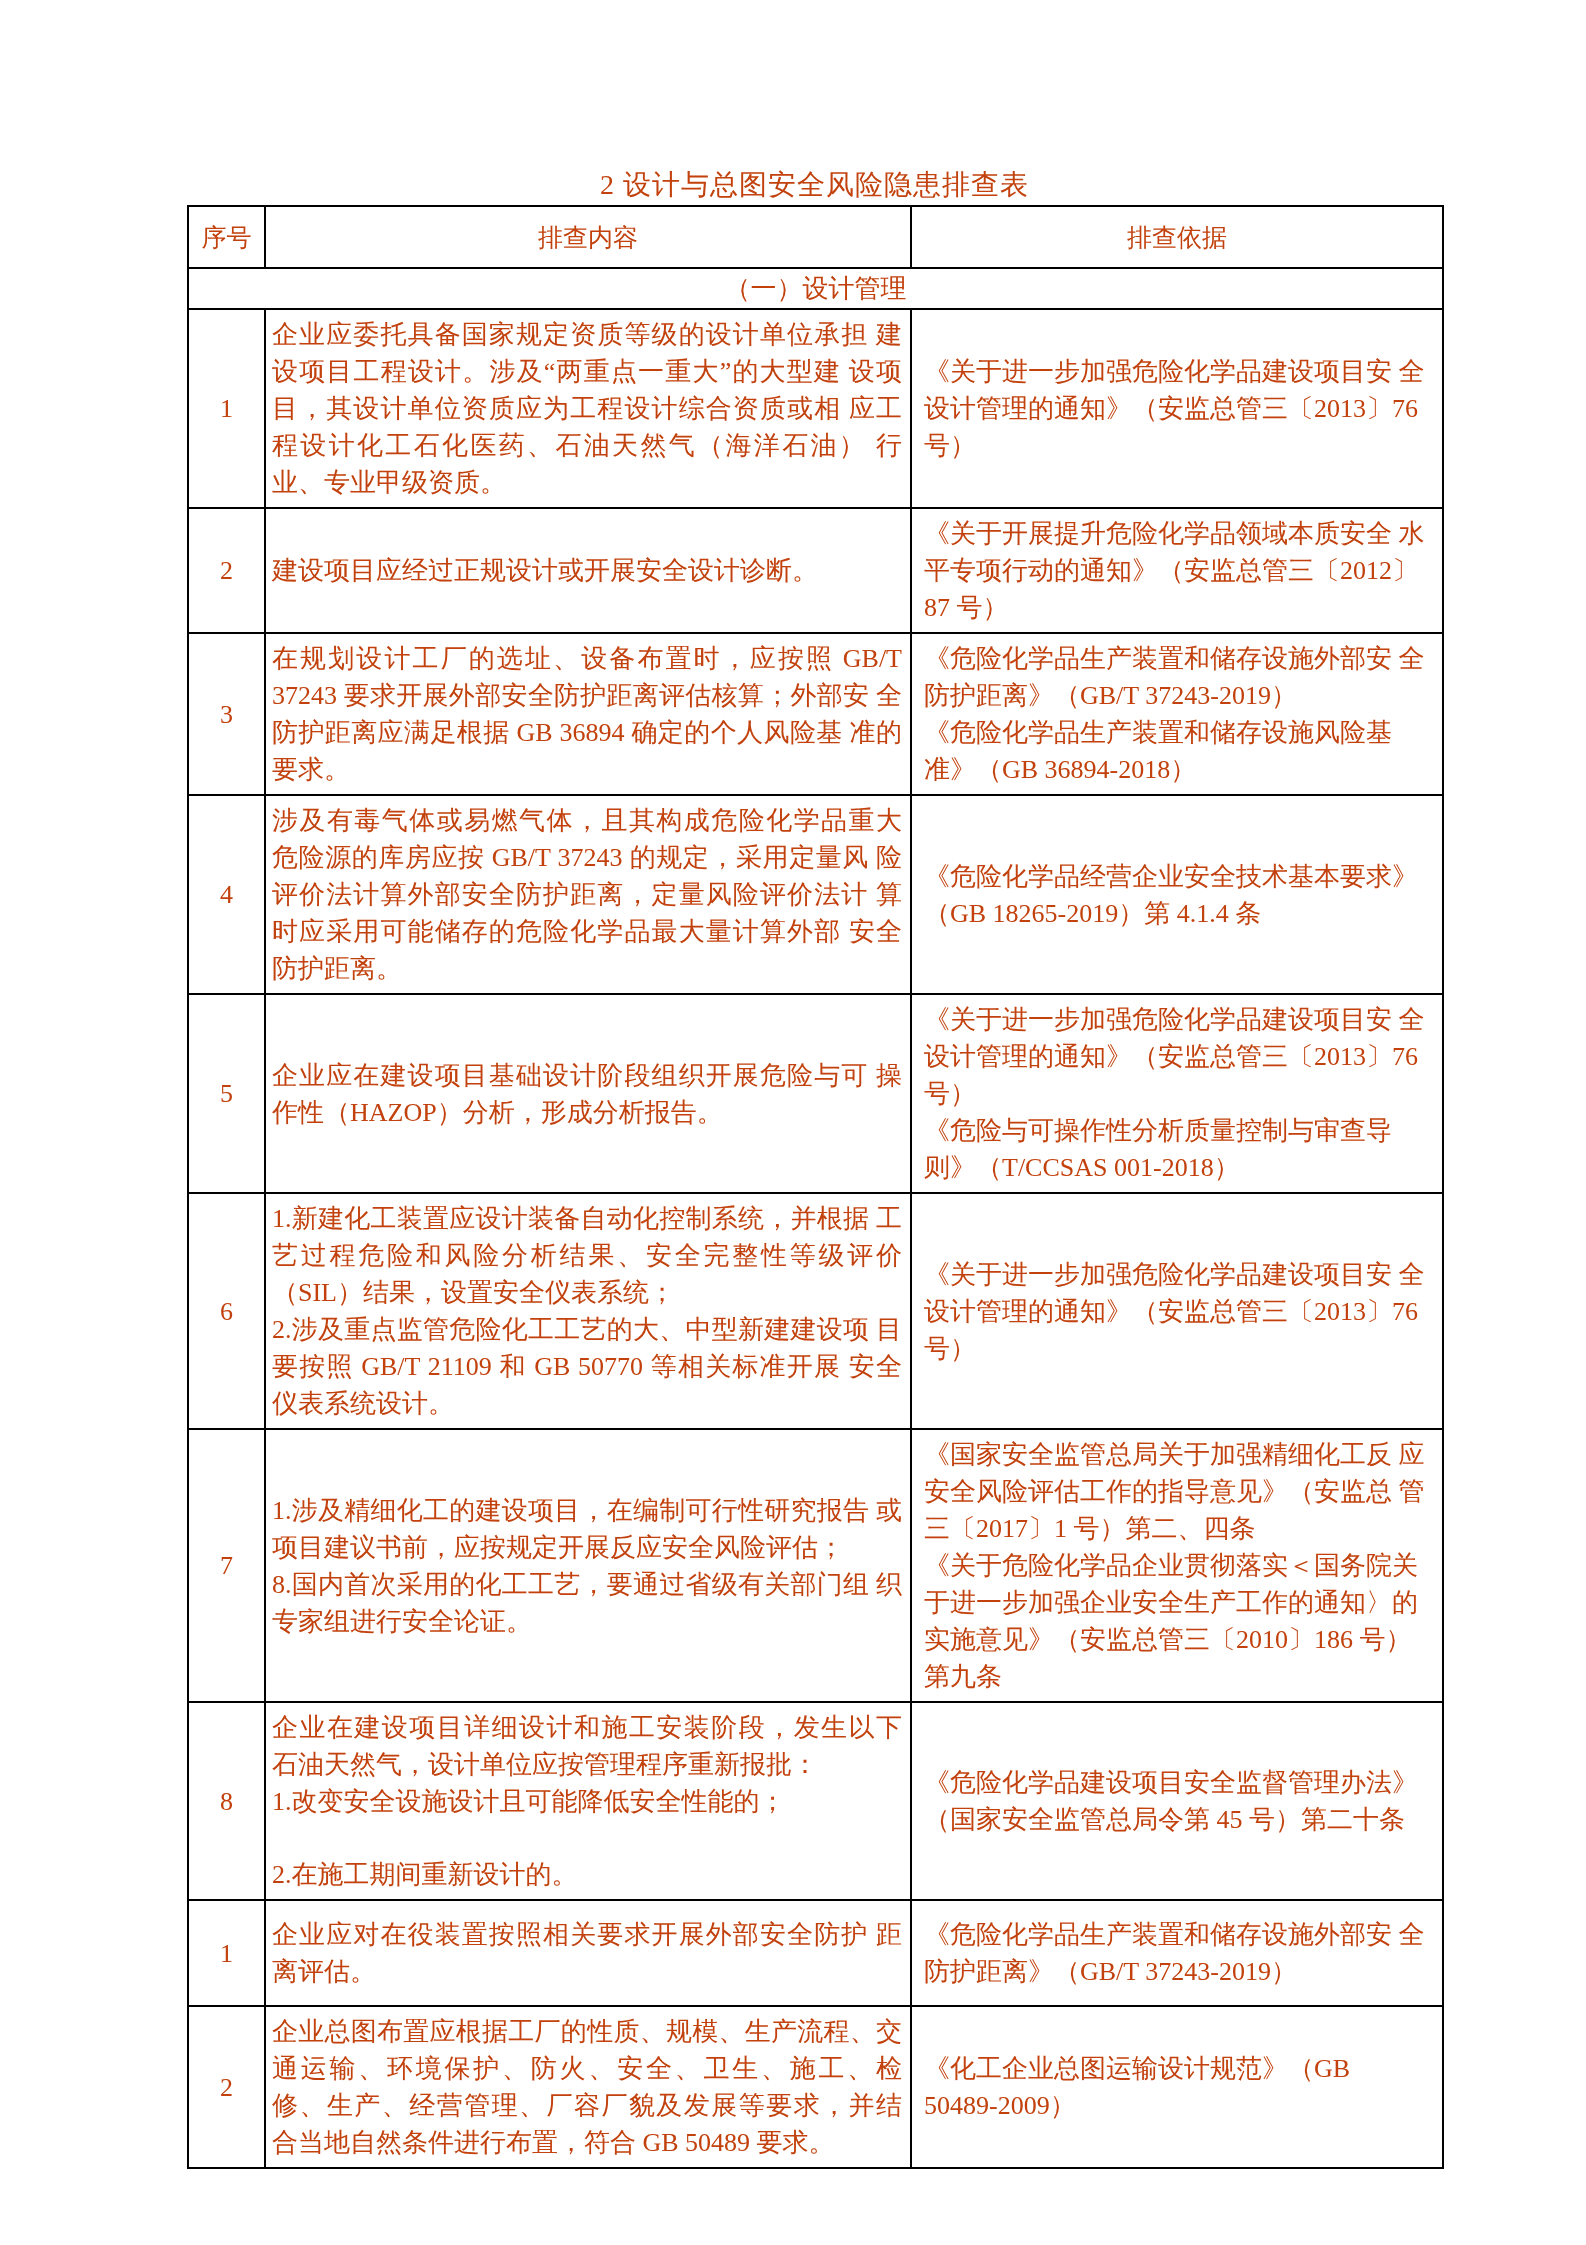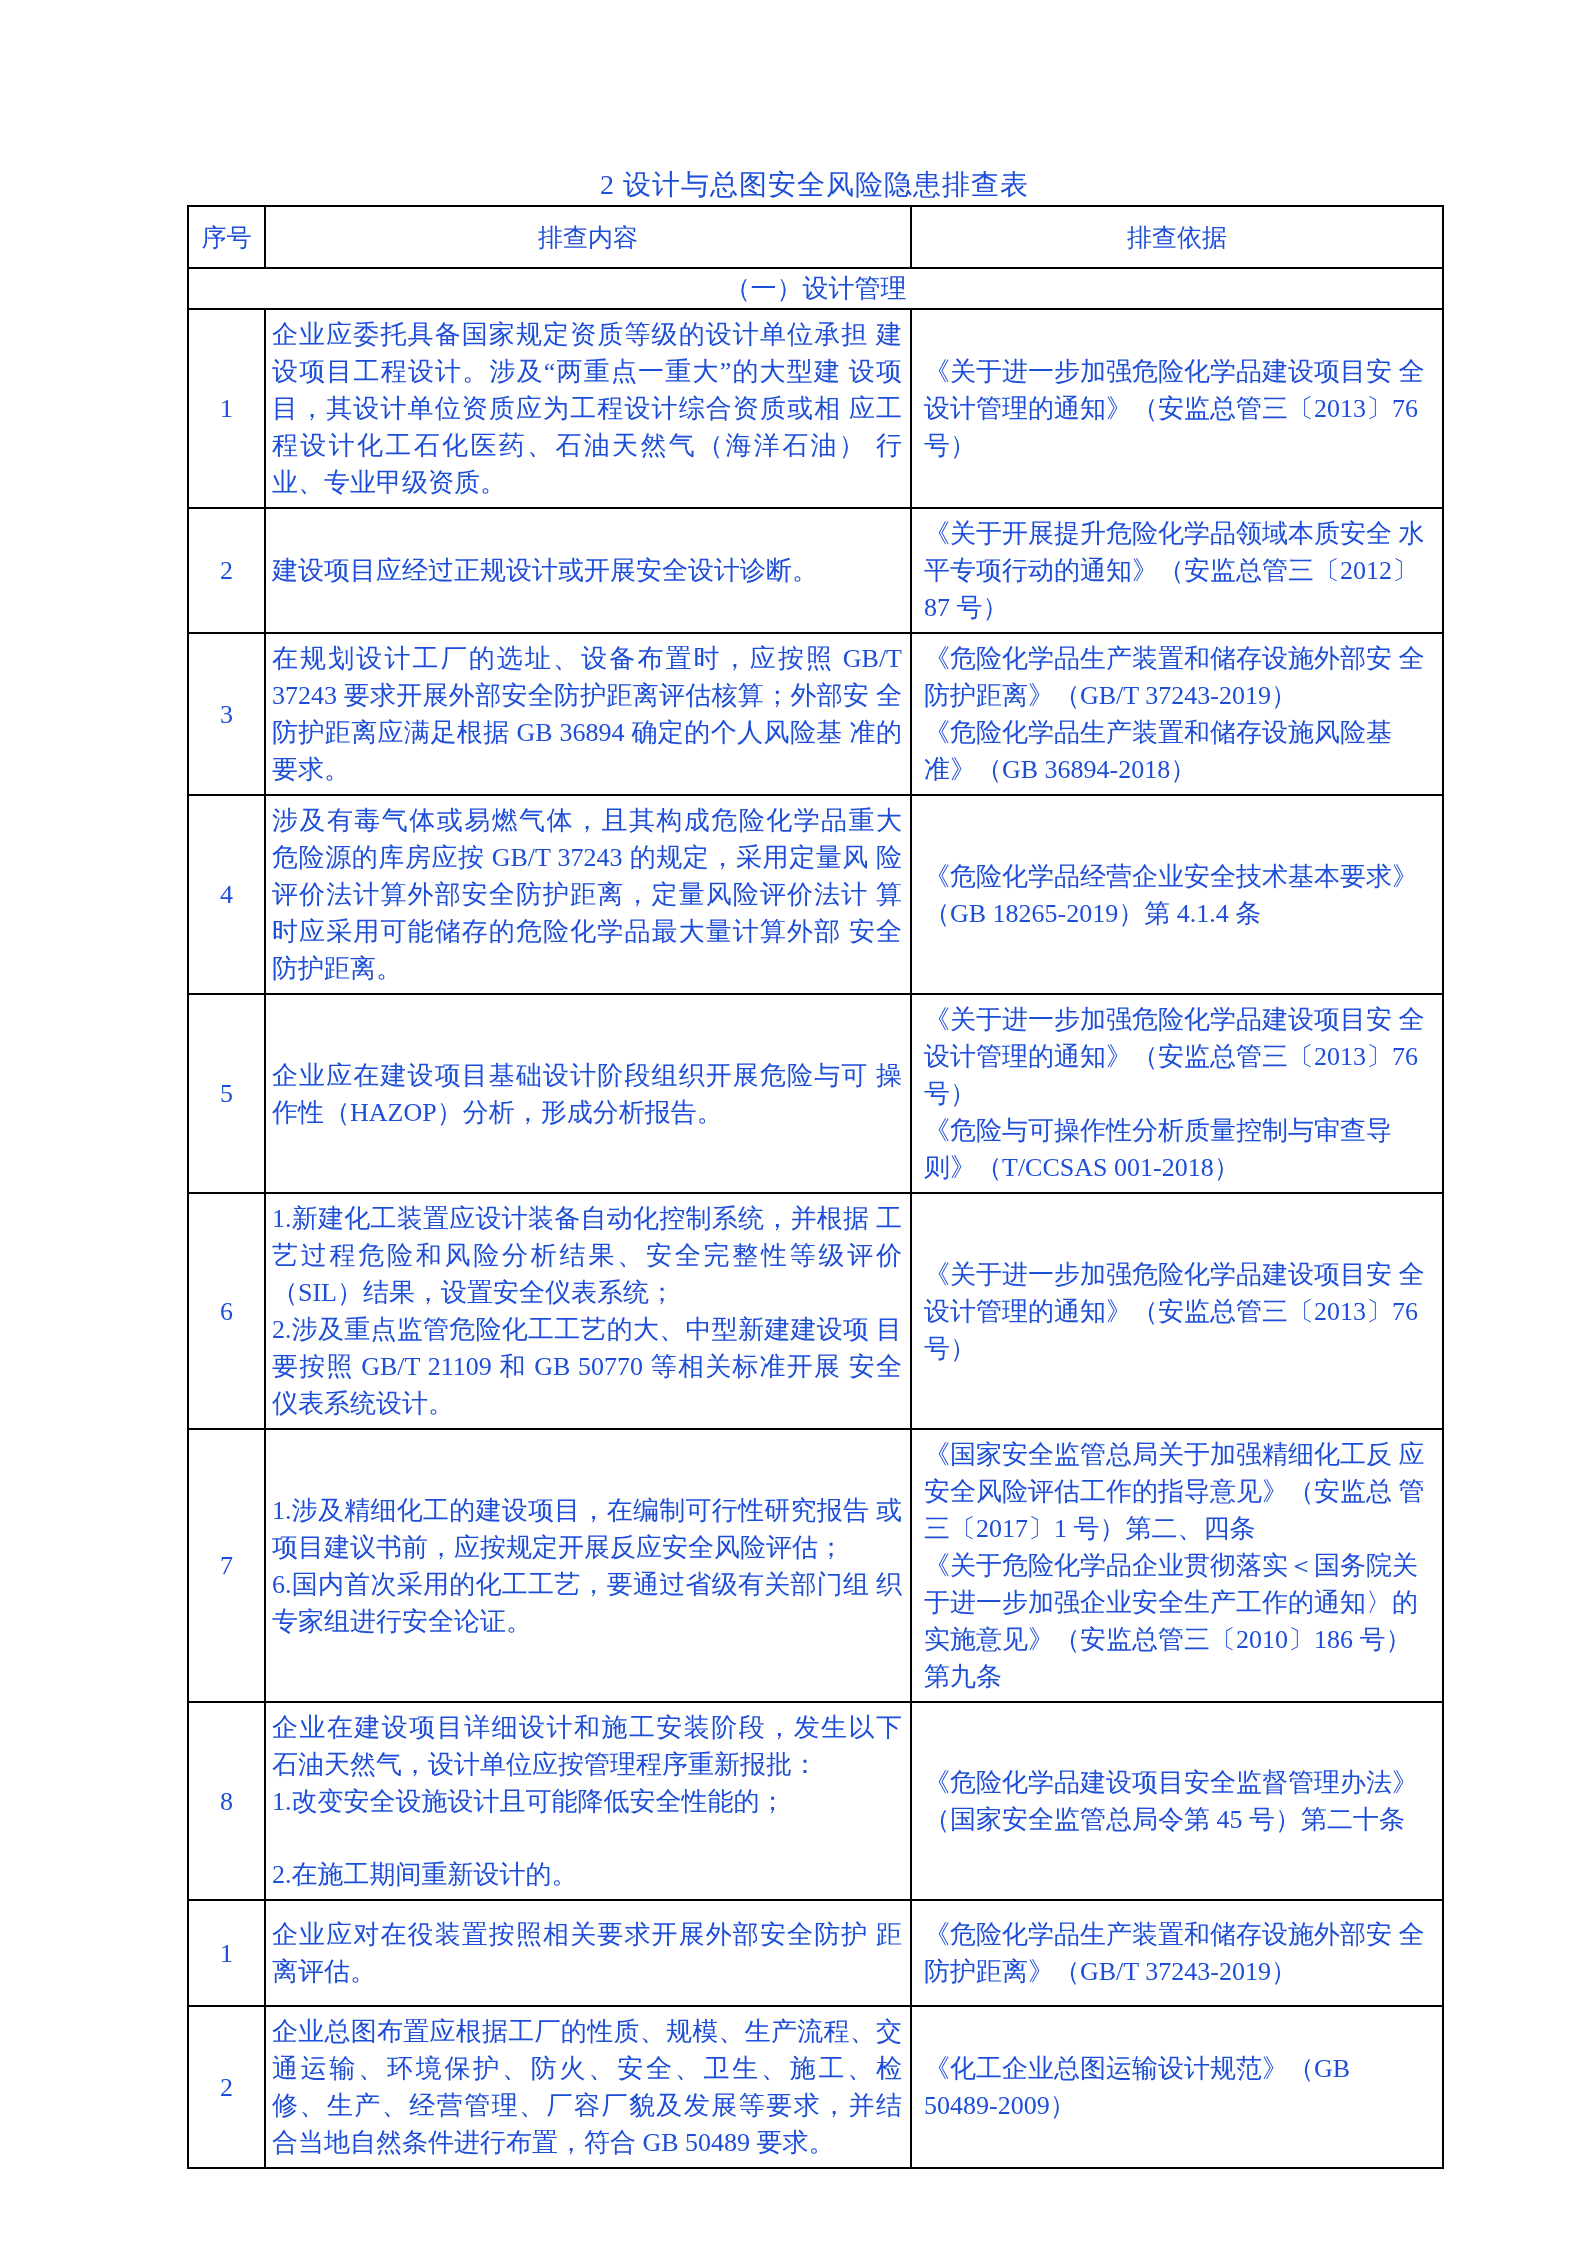--- a/index.html
+++ b/index.html
@@ -6,21 +6,21 @@
     margin: 0;
     padding: 0;
     background: #ffffff;
   }
   .page {
     position: relative;
     width: 1586px;
     height: 2245px;
     background: #ffffff;
     font-family: "Liberation Serif", "DejaVu Serif", serif;
-    color: #1d4ed8;
+    color: #c2410c;
   }
   .doc-title {
     position: absolute;
     left: 187px;
     width: 1255px;
     top: 166px;
     text-align: center;
     font-size: 28px;
     font-weight: normal;
     letter-spacing: 1px;
@@ -169,21 +169,21 @@
       </td>
       <td class="basis-cell">
         <p>《关于进一步加强危险化学品建设项目安 全设计管理的通知》（安监总管三〔2013〕76 号）</p>
       </td>
     </tr>
 
     <tr class="r-s1-7">
       <td class="no-cell">7</td>
       <td class="content-cell">
         <p>1.涉及精细化工的建设项目，在编制可行性研究报告 或项目建议书前，应按规定开展反应安全风险评估；</p>
-        <p>6.国内首次采用的化工工艺，要通过省级有关部门组 织专家组进行安全论证。</p>
+        <p>8.国内首次采用的化工工艺，要通过省级有关部门组 织专家组进行安全论证。</p>
       </td>
       <td class="basis-cell">
         <p>《国家安全监管总局关于加强精细化工反 应安全风险评估工作的指导意见》（安监总 管三〔2017〕1 号）第二、四条</p>
         <p>《关于危险化学品企业贯彻落实＜国务院关于进一步加强企业安全生产工作的通知〉的 实施意见》（安监总管三〔2010〕186 号）第九条</p>
       </td>
     </tr>
 
     <tr class="r-s1-8">
       <td class="no-cell">8</td>
       <td class="content-cell">

